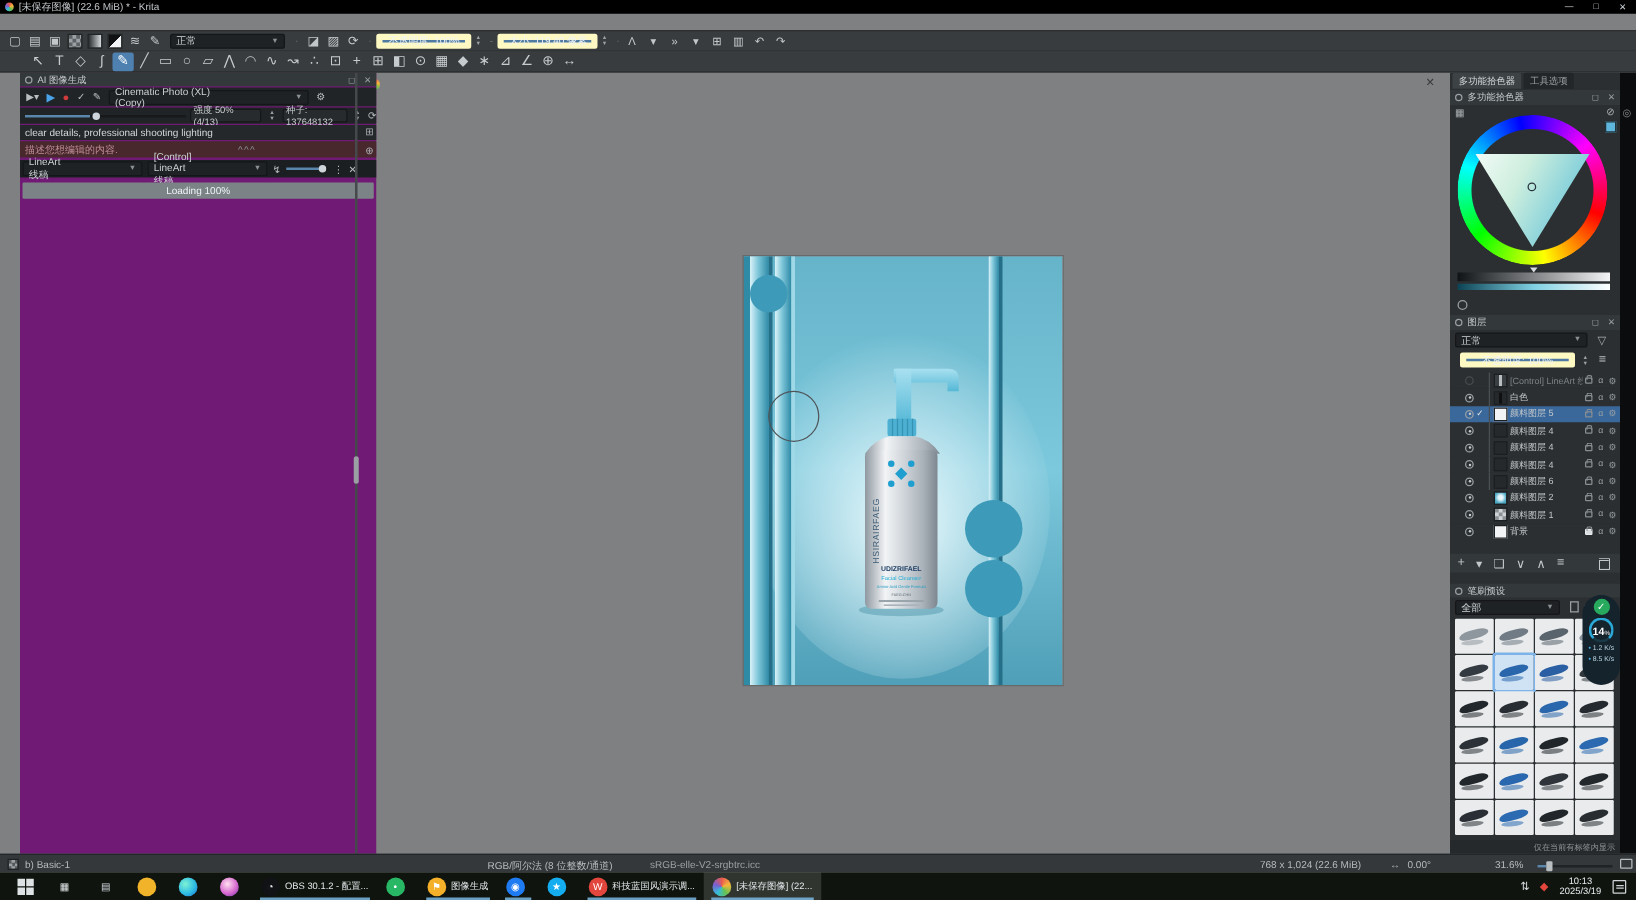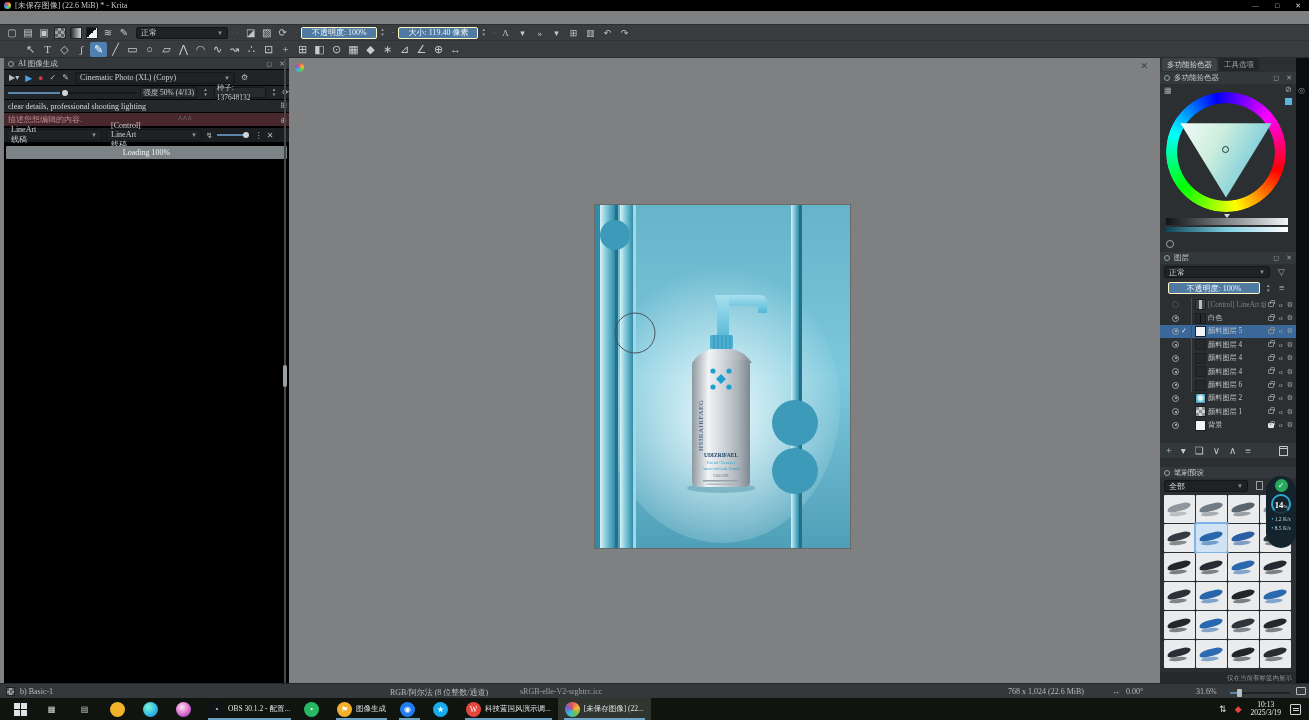--- a/index.html
+++ b/index.html
@@ -1,18 +1,18 @@
 <!DOCTYPE html>
 <html><head>
 <meta charset="utf-8">
 <style>
   *{margin:0;padding:0;box-sizing:border-box;}
   body{background:#333;}
   #app{position:relative;width:1309px;height:720px;overflow:hidden;
-       font-family:Liberation Serif, serif;color:#c6cbce;background:#7f8081;}
+       font-family:Liberation Sans, sans-serif;color:#c6cbce;background:#7f8081;}
 
   
   .titlebar{position:absolute;left:0;top:0;width:100%;height:11px;background:#000;
             display:flex;align-items:center;font-size:8px;color:#c2c6c9;z-index:20;}
   .app-ico{width:7px;height:7px;border-radius:50%;margin:0 4px 0 4px;flex:0 0 auto;
            background:conic-gradient(#e85a4f,#f5b63c,#68c24f,#35bcd8,#7a5fd0,#e85a4f);}
   .win-controls{margin-left:auto;display:flex;gap:16px;padding-right:8px;font-size:7px;color:#cfd3d6;}
   .menubar{position:absolute;left:0;top:11px;width:100%;height:13px;background:#2b2d2f;
            display:flex;align-items:center;padding-left:4px;font-size:8.5px;color:#b3b8bb;z-index:20;}
   .menu-item{padding:0 5px;}
@@ -25,29 +25,29 @@
        border-top:1px solid #313436;border-bottom:1px solid #2a2c2e;display:flex;align-items:center;
        padding-left:22px;font-size:11px;color:#c6cbce;z-index:20;}
   .tbi{width:16px;text-align:center;flex:0 0 auto;}
   .chip{width:12px;height:12px;margin:0 2px;border:1px solid #212425;flex:0 0 auto;}
   .chip.pattern{background:repeating-conic-gradient(#9aa0a4 0 25%, #5b6165 0 50%) 0 0/6px 6px;}
   .chip.grad{background:linear-gradient(90deg,#2a2d2f,#d8dcdf);}
   .chip.fgbg{background:linear-gradient(135deg,#101214 0 50%,#f2f4f5 50%);}
   .combo{height:12px;background:#1f2224;border:1px solid #141618;border-radius:2px;
          display:flex;align-items:center;font-size:8px;color:#ccd1d4;padding:0 4px;gap:40px;}
   .combo .caret{margin-left:auto;font-size:6px;color:#8a9094;padding-left:6px;}
-  .slider{height:12px;background:#4f7ba3;border:1px solid #fef9c3;border-radius:2px;color:#eef3f6;
+  .slider{height:12px;background:#4f7ba3;border:5px solid #fef9c3;border-radius:2px;color:#eef3f6;
           font-size:8px;display:flex;align-items:center;justify-content:center;flex:0 0 auto;}
   .spin{display:flex;flex-direction:column;font-size:4.5px;line-height:4.5px;color:#9aa0a4;margin:0 3px;}
   .sep{color:#6e7478;font-size:8px;margin:0 4px;}
   .tool{width:17px;text-align:center;height:15px;line-height:15px;border-radius:2px;flex:0 0 auto;}
   .tool[data-active="true"]{background:#4e81b0;color:#fff;}
 
   
-  .ldock{position:absolute;left:4px;top:58px;width:285px;height:625px;background:#000000;z-index:10;}
+  .ldock{position:absolute;left:16px;top:58px;width:285px;height:625px;background:#701a75;z-index:10;}
   .ld-head{position:absolute;left:0;top:0;width:100%;height:11px;background:#33383b;
            display:flex;align-items:center;font-size:7.5px;color:#c6cbce;padding:0 4px;gap:4px;}
   .dot-ico{width:6px;height:6px;border:1px solid #9aa0a4;border-radius:50%;}
   .hd-right{margin-left:auto;display:flex;gap:7px;font-size:7px;color:#9aa0a4;}
   .ld-row{position:absolute;left:0;width:100%;display:flex;align-items:center;background:#24282b;}
   .ld-r2{top:12px;height:15px;background:#202427;gap:6px;padding-left:5px;}
   .ld-r3{top:28px;height:13px;background:#202427;gap:3px;padding-left:4px;}
   .ld-r4{top:42px;height:12px;background:#24282b;padding-left:4px;font-size:8px;color:#d4d8da;}
   .ld-r5{top:55px;height:13px;background:#49282d;padding-left:4px;font-size:8px;color:#bd8d94;}
   .ld-r6{top:70px;height:14px;background:#1c1f22;gap:4px;padding-left:2px;}

